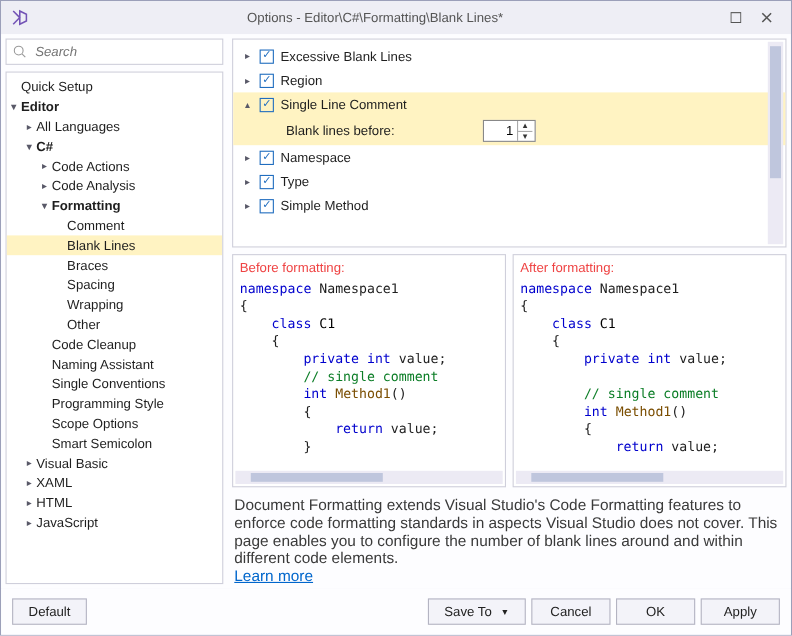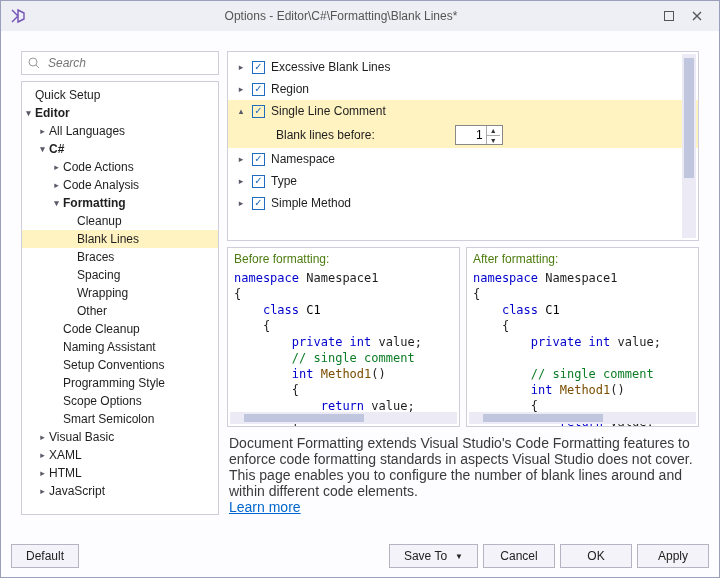--- a/index.html
+++ b/index.html
@@ -2,21 +2,21 @@
 <html><head>
 <meta charset="utf-8">
 <style>
   * { box-sizing: border-box; }
   html, body { margin:0; padding:0; font-family: "Segoe UI", Tahoma, sans-serif; font-size: 12px; color:#1e1e1e; background:#fff; }
   .window { width:720px; height:578px; border:1px solid #9b9fb9; position:relative; display:flex; flex-direction:column; background:#f5f5fa;}
   .titlebar { height:30px; display:flex; align-items:center; padding:0 8px; background:#eeeef5; color:#4b4b66;}
   .tb-icon { width:18px; height:18px; display:flex; align-items:center; justify-content:center;}
   .tb-title { flex:1; text-align:center; font-size:12px; color:#555;}
   .tb-btn { width:28px; height:20px; display:flex; align-items:center; justify-content:center; color:#555; font-size:14px;}
-  .body { flex:1; display:flex; padding:20px; gap:8px; background:#fdfdff; overflow:hidden;}
+  .body { flex:1; display:flex; padding:4px; gap:8px; background:#fdfdff; overflow:hidden;}
   .left { width:198px; display:flex; flex-direction:column; gap:6px;}
   .search { height:24px; border:1px solid #cfcfdb; background:#fff; display:flex; align-items:center; padding:0 6px; color:#8a8a8a;}
   .search svg { margin-right:6px; }
   .search input { border:none; outline:none; flex:1; font-size:12px; font-style:italic; color:#8a8a8a; background:transparent;}
   .tree { flex:1; border:1px solid #cfcfdb; background:#fff; overflow:auto; padding:4px 0;}
   .tnode { white-space:nowrap; line-height:17px; font-size:12px; }
   .trow { display:flex; align-items:center; height:18px; cursor:default;}
   .tw { display:inline-block; width:13px; text-align:center; color:#595968; font-size:9px;}
   .sel { background:#fff3c2; }
   .bold { font-weight:600; }
@@ -28,21 +28,21 @@
   .expander { width:10px; text-align:center; color:#595968; font-size:9px;}
   .cb { width:13px; height:13px; border:1px solid #206dbf; display:inline-flex; align-items:center; justify-content:center; color:#206dbf; font-size:10px; line-height:1;}
   .highlight { background:#fff3c2; margin:0 -18px 0 -4px; padding-left:4px; padding-right:18px;}
   .subrow { display:flex; align-items:center; height:26px; padding-left:44px; gap:20px;}
   .numbox { width:48px; height:20px; border:1px solid #888; display:flex; align-items:center; background:#fff;}
   .numbox input { width:30px; border:none; outline:none; text-align:right; padding-right:3px; font-size:12px;}
   .spin { width:14px; display:flex; flex-direction:column; border-left:1px solid #aaa;}
   .spin div { height:9px; display:flex; align-items:center; justify-content:center; font-size:7px; color:#333;}
   .codesplit { display:flex; gap:6px; flex:1; min-height:0;}
   .codepane { flex:1; border:1px solid #cfcfdb; background:#fff; display:flex; flex-direction:column; min-width:0;}
-  .codepane .hdr { padding:4px 6px; font-size:12px; color:#4d7c0f;}
+  .codepane .hdr { padding:4px 6px; font-size:12px; color:#ef4444;}
   .codebody { flex:1; overflow:hidden; position:relative; padding:0 0 14px 6px; font-family: Consolas, monospace; font-size:12px; line-height:16px; white-space:pre;}
   .hscroll { position:absolute; left:2px; right:2px; bottom:2px; height:12px; background:#eceaf4;}
   .hthumb { position:absolute; left:14px; width:120px; top:2px; bottom:2px; background:#bfc6dd;}
   .kw { color:#0000cd; }
   .typ { color:#000000; }
   .fn { color:#7a4d00; }
   .cm { color:#0b7d26; }
   .desc { font-size:14px; color:#3a3a3a; padding:2px 2px 0 2px; line-height:16px;}
   .desc a { color:#0066cc; text-decoration:underline; cursor:pointer;}
   .footer { height:42px; border-top:0; display:flex; align-items:center; padding:6px 10px; gap:5px; background:#fdfdff;}
@@ -123,21 +123,21 @@
             </div>
           </div>
         <div class="tnode">
             <div class="trow bold" style="padding-left:28px">
               <span class="tw">▾</span>
               <span>Formatting</span>
             </div>
           </div>
         <div class="tnode">
             <div class="trow" style="padding-left:55px">
-              <span>Cleanup</span>
+              <span>Comment</span>
             </div>
           </div>
         <div class="tnode">
             <div class="trow sel" style="padding-left:55px">
               <span>Blank Lines</span>
             </div>
           </div>
         <div class="tnode">
             <div class="trow" style="padding-left:55px">
               <span>Braces</span>
@@ -163,21 +163,21 @@
               <span>Code Cleanup</span>
             </div>
           </div>
         <div class="tnode">
             <div class="trow" style="padding-left:41px">
               <span>Naming Assistant</span>
             </div>
           </div>
         <div class="tnode">
             <div class="trow" style="padding-left:41px">
-              <span>Setup Conventions</span>
+              <span>Single Conventions</span>
             </div>
           </div>
         <div class="tnode">
             <div class="trow" style="padding-left:41px">
               <span>Programming Style</span>
             </div>
           </div>
         <div class="tnode">
             <div class="trow" style="padding-left:41px">
               <span>Scope Options</span>

